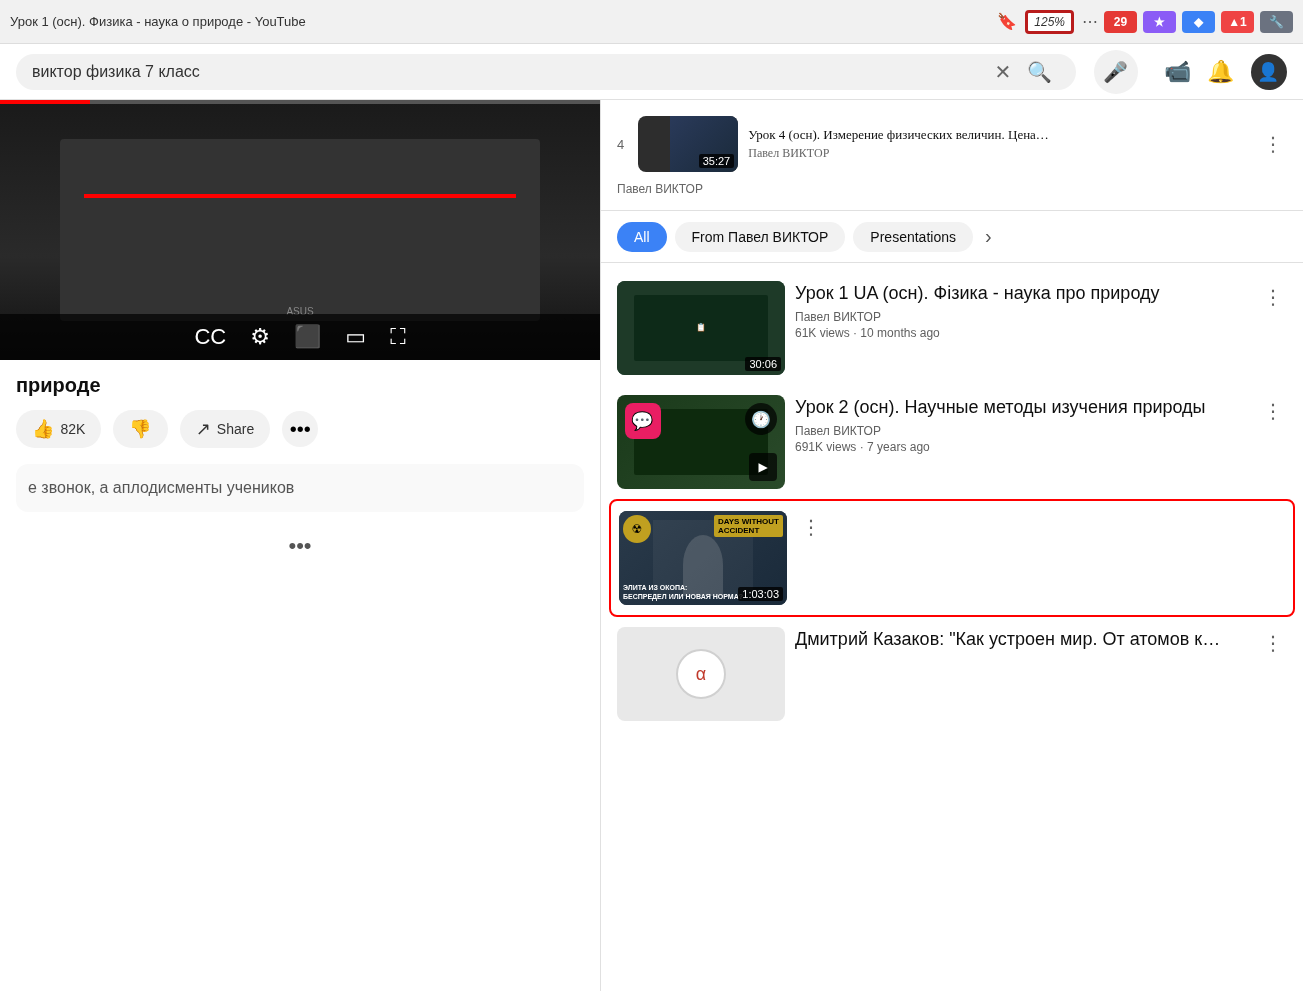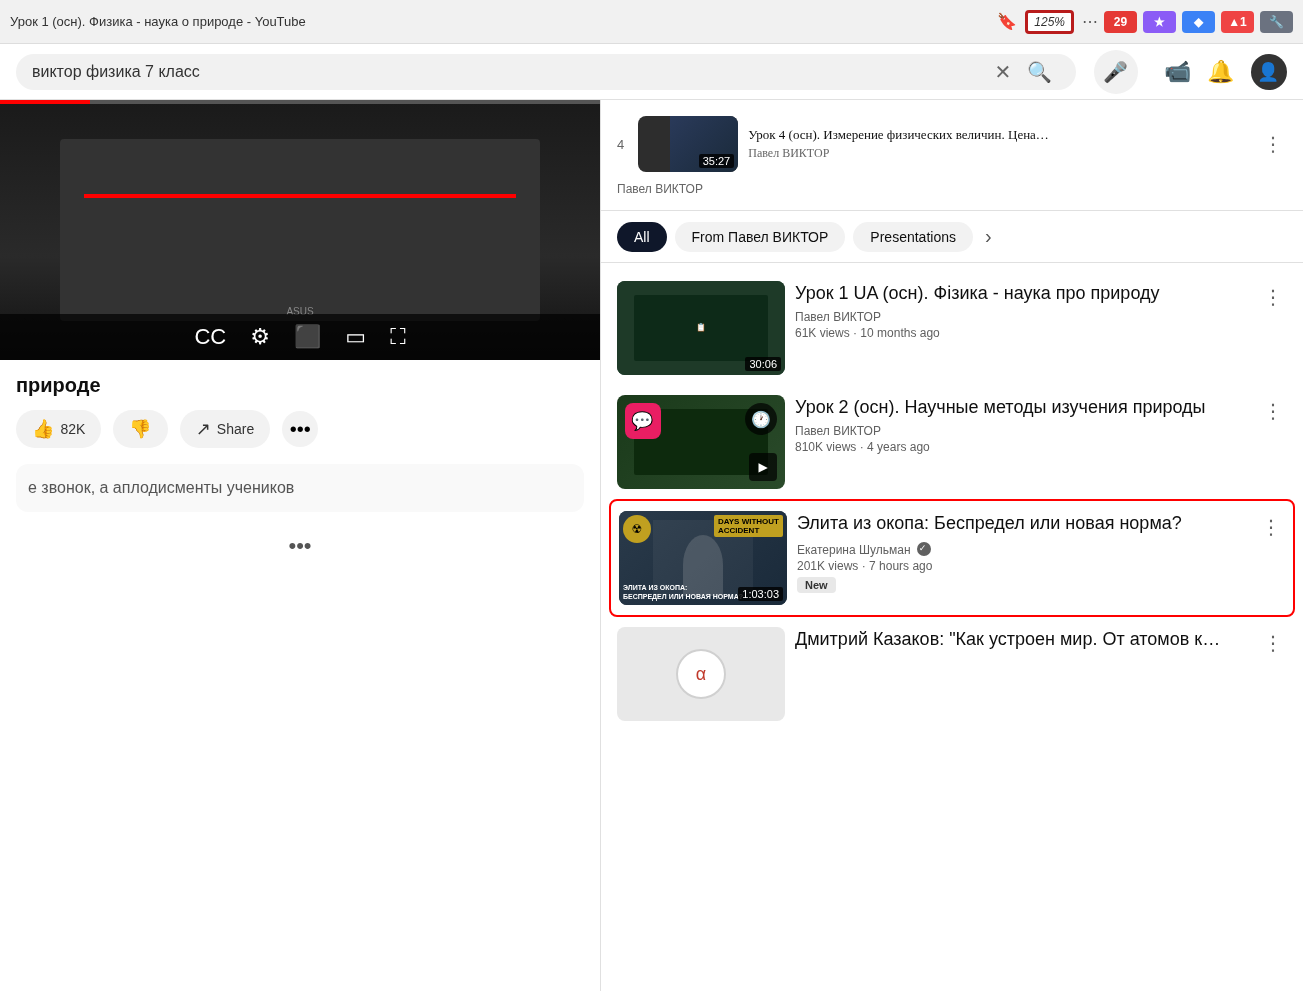--- a/index.html
+++ b/index.html
@@ -89,21 +89,21 @@
     .item-title { font-size: 13px; font-weight: 500; color: #0f0f0f; line-height: 1.3; margin-bottom: 2px; }
     .item-channel { font-size: 12px; color: #666; }
     .item-more { font-size: 20px; color: #666; cursor: pointer; padding: 4px; }
 
     
     .filter-chips { display: flex; align-items: center; padding: 10px 16px; gap: 8px; overflow-x: auto; border-bottom: 1px solid #e0e0e0; }
     .chip {
       padding: 6px 16px; border-radius: 20px; font-size: 14px; cursor: pointer; white-space: nowrap;
       border: 1px solid transparent;
     }
-    .chip-active { background: #0f172a; color: #fff; }
+    .chip-active { background: #3b82f6; color: #fff; }
     .chip-inactive { background: #f2f2f2; color: #0f0f0f; }
     .chip-next { background: none; border: none; font-size: 20px; color: #555; cursor: pointer; padding: 4px; }
 
     
     .video-list { flex: 1; overflow-y: auto; padding: 8px 0; }
     .video-list-item {
       display: flex; align-items: flex-start; padding: 10px 16px; gap: 10px; cursor: pointer;
       position: relative;
     }
     .video-list-item.highlighted { border: 2px solid #f00; margin: 0 8px; border-radius: 8px; padding: 10px 8px; }
@@ -287,47 +287,39 @@
 
           <div class="history-overlay">🕐</div>
 
           <div style="position:absolute;bottom:8px;right:8px;width:28px;height:28px;background:rgba(0,0,0,0.7);border-radius:4px;display:flex;align-items:center;justify-content:center;">
             <span style="color:#fff;font-size:12px;">▶</span>
           </div>
         </div>
         <div class="video-list-info">
           <div class="vl-title">Урок 2 (осн). Научные методы изучения природы</div>
           <div class="vl-channel">Павел ВИКТОР</div>
-          <div class="vl-meta">810K views · 4 years ago</div>
+          <div class="vl-meta">691K views · 7 years ago</div>
         </div>
         <div class="vl-more">⋮</div>
       </div>
 
       <div class="video-list-item highlighted">
         <div class="thumb-medium" style="background:linear-gradient(135deg,#1a2a3a,#2a3a4a);position:relative;">
           <div style="width:100%;height:100%;background:linear-gradient(135deg,#2a3a4a,#1a2a3a);display:flex;align-items:center;justify-content:center;position:relative;overflow:hidden;">
 
             <div style="position:absolute;top:4px;left:4px;width:28px;height:28px;background:#c0a020;border-radius:50%;display:flex;align-items:center;justify-content:center;font-size:12px;">☢</div>
             <div style="position:absolute;top:4px;right:4px;background:#c0a020;color:#000;font-size:8px;font-weight:bold;padding:2px 4px;border-radius:2px;">DAYS WITHOUT<br>ACCIDENT</div>
 
             <div style="width:60%;height:80%;background:rgba(255,255,255,0.05);display:flex;align-items:flex-end;justify-content:center;">
               <div style="width:40%;height:80%;background:rgba(200,200,200,0.2);border-radius:50% 50% 0 0;"></div>
             </div>
             <div style="position:absolute;bottom:4px;left:4px;right:4px;font-size:7px;color:#fff;font-weight:bold;text-align:left;line-height:1.2;">ЭЛИТА ИЗ ОКОПА:<br>БЕСПРЕДЕЛ ИЛИ НОВАЯ НОРМА?</div>
           </div>
           <span class="thumb-duration">1:03:03</span>
         </div>
-        <div class="video-list-info">
-          <div class="vl-title">Элита из окопа: Беспредел или новая норма?</div>
-          <div class="vl-channel">
-            Екатерина Шульман <span class="verified"></span>
-          </div>
-          <div class="vl-meta">201K views · 7 hours ago</div>
-          <span class="vl-badge vl-badge-new">New</span>
-        </div>
         <div class="vl-more">⋮</div>
       </div>
 
       <div class="video-list-item">
         <div class="thumb-medium thumb-archee" style="background:#f0f0f0;position:relative;">
           <div style="width:100%;height:100%;background:#e8e8e8;display:flex;align-items:center;justify-content:center;">
 
             <div style="width:50px;height:50px;border-radius:50%;background:#fff;border:2px solid #d0d0d0;display:flex;align-items:center;justify-content:center;">
               <span style="font-size:18px;color:#c0392b;">α</span>
             </div>

